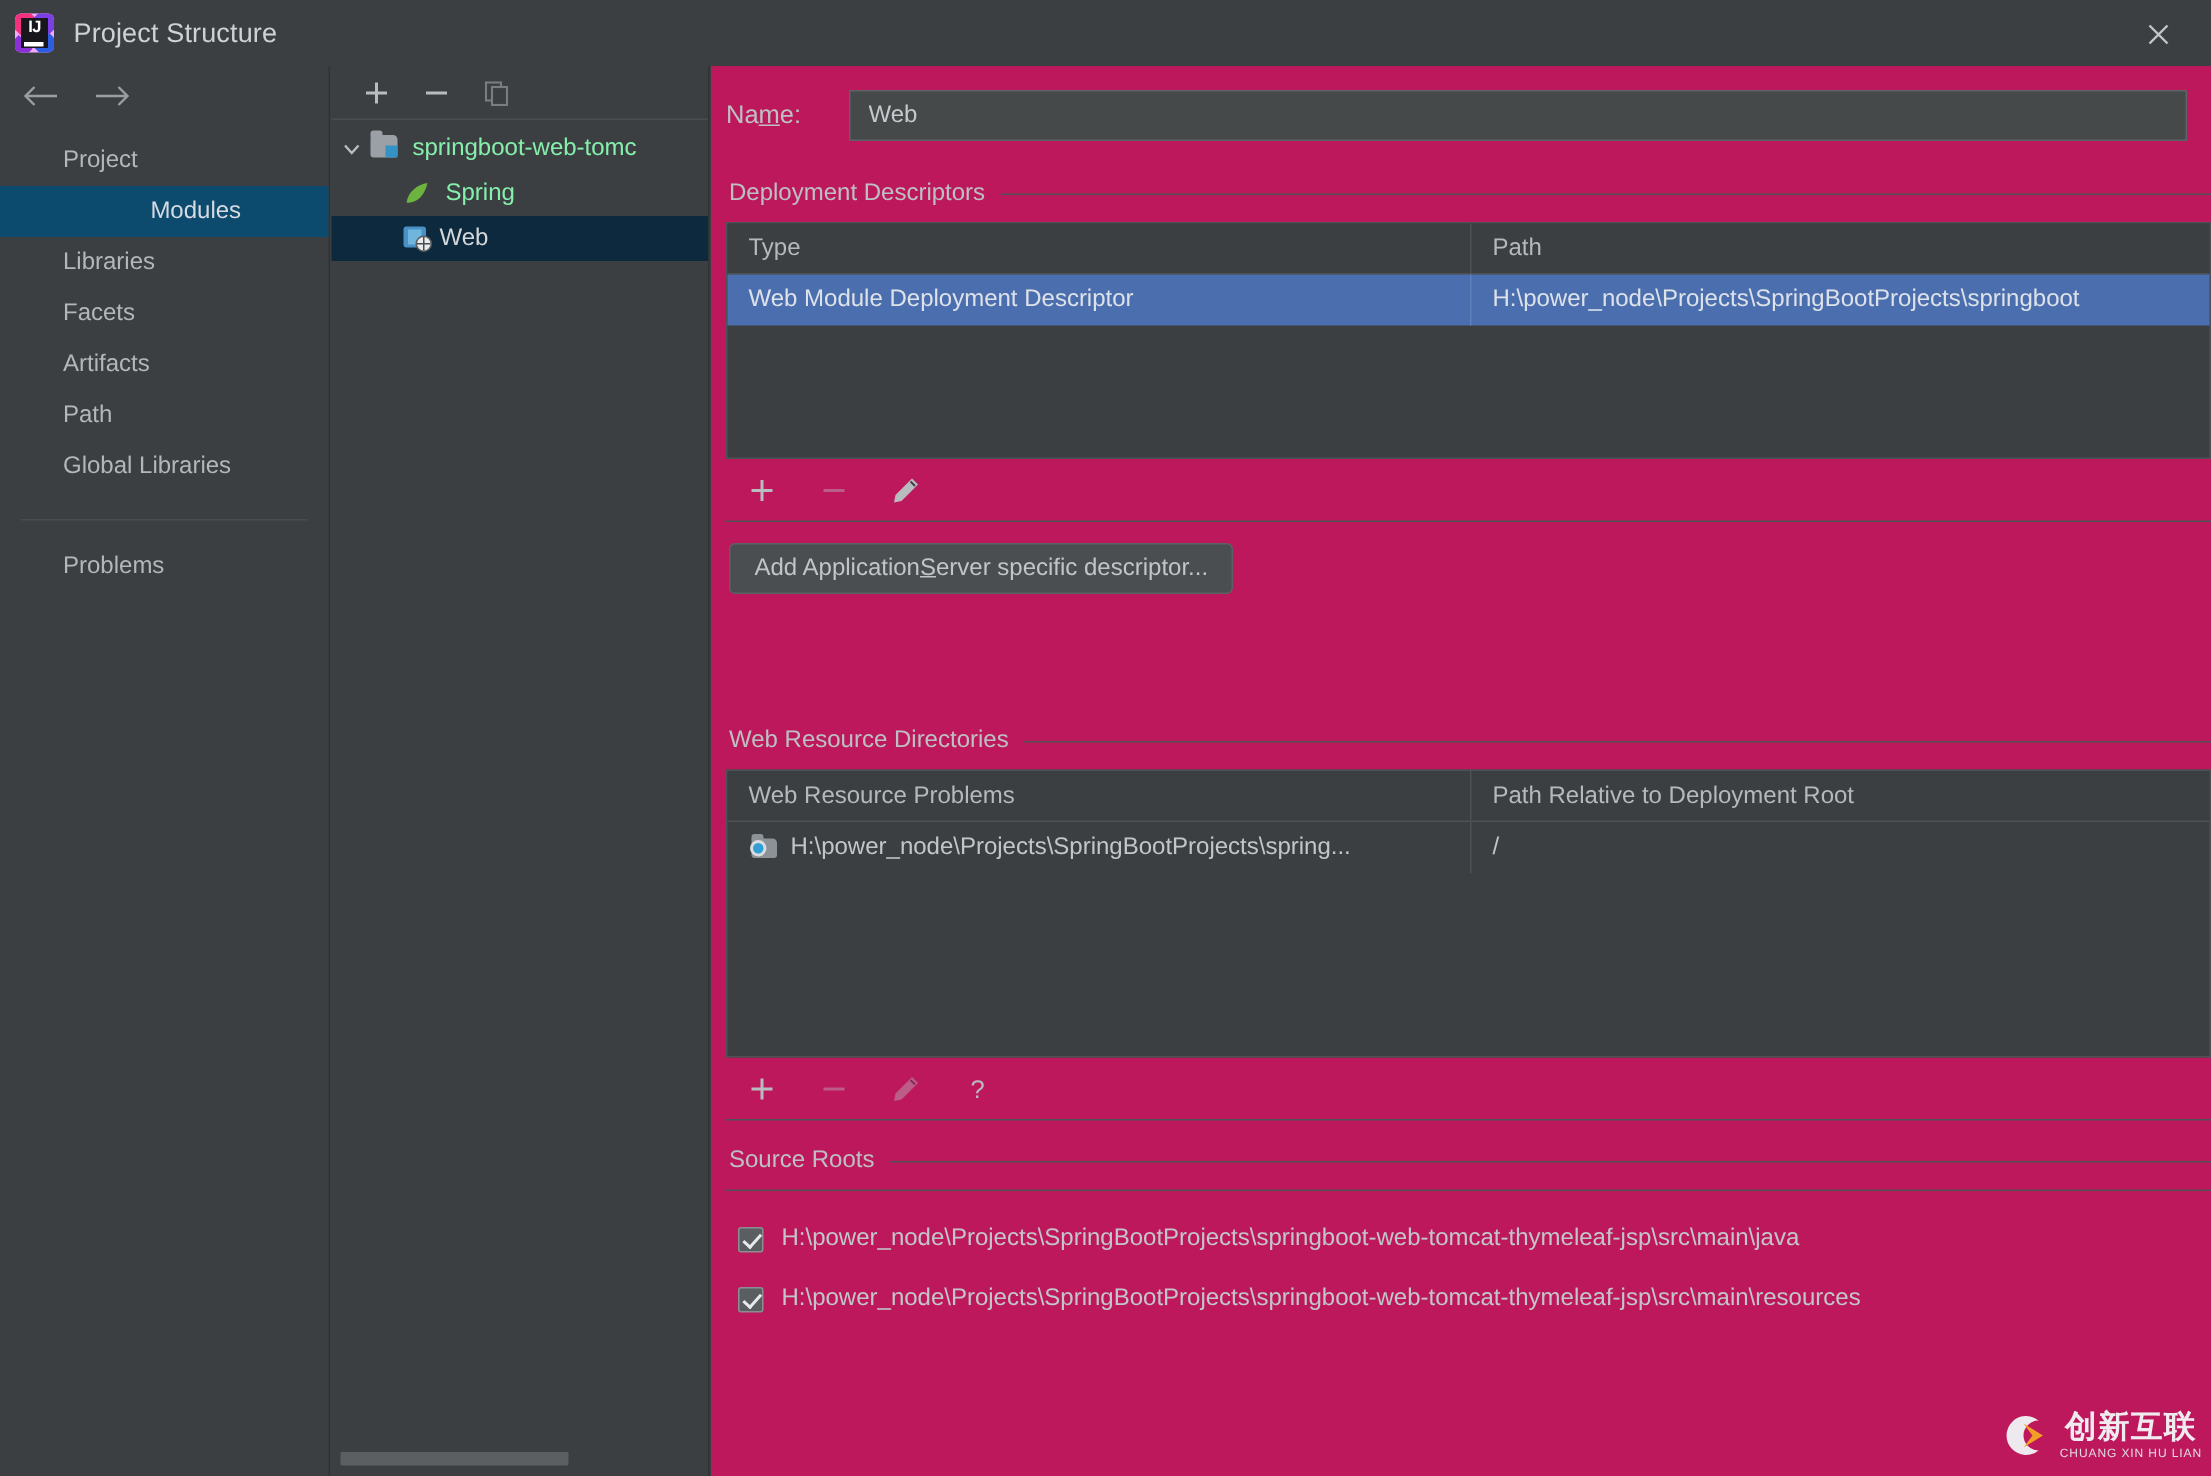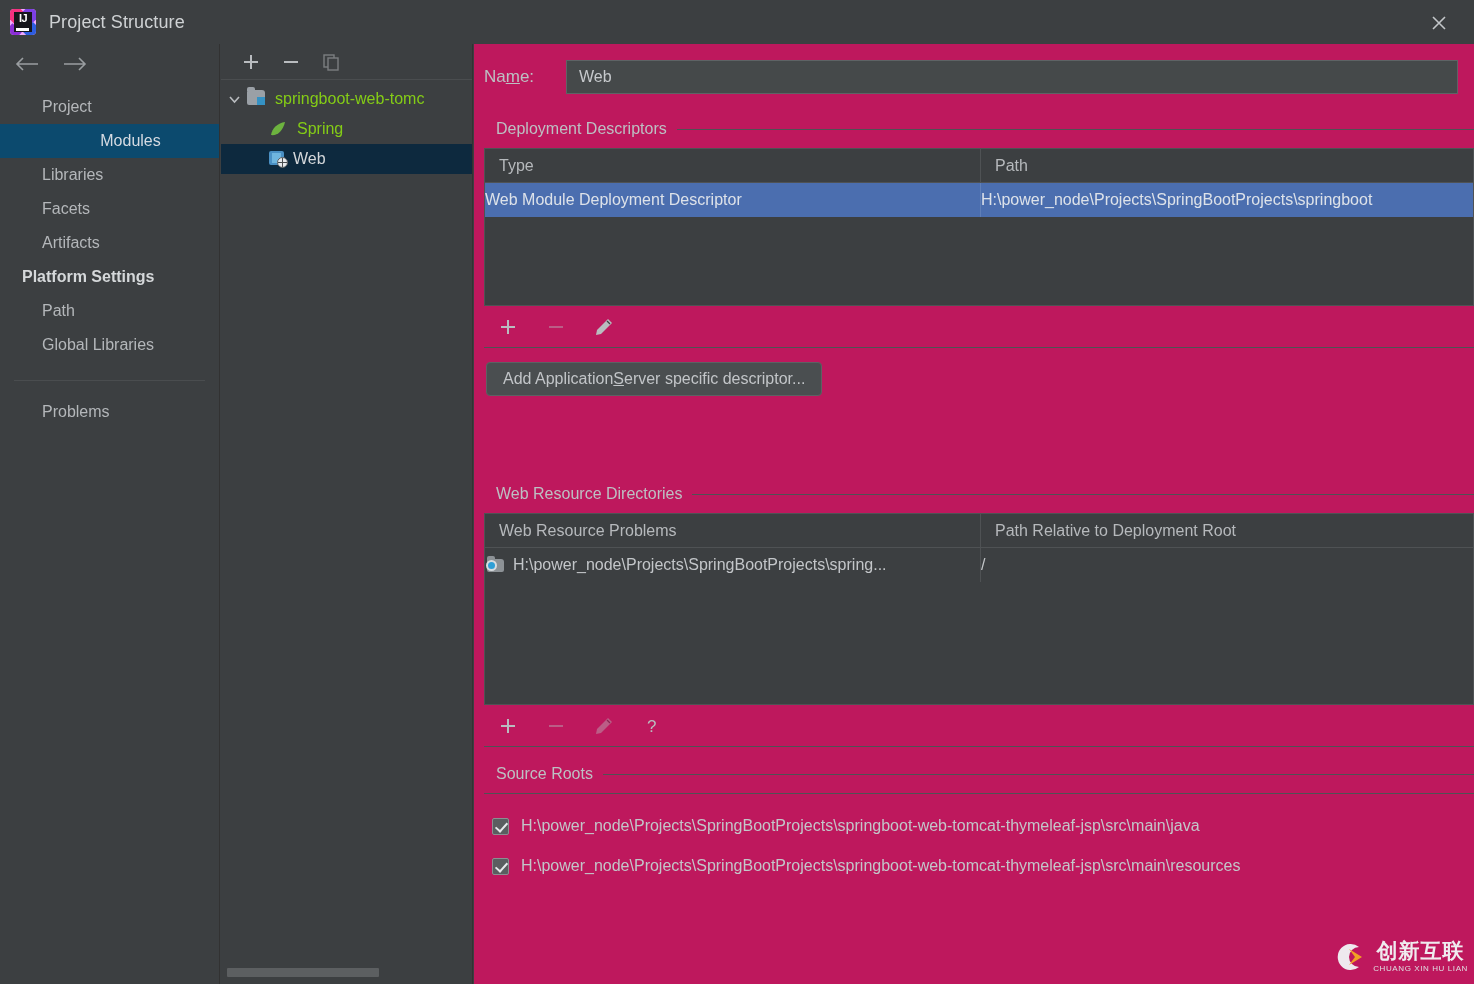--- a/index.html
+++ b/index.html
@@ -64,21 +64,21 @@
     position: absolute; left: 221px; top: 44px; width: 252px; height: 940px;
     background: #3c3f41; border-right: 1px solid #323232;
   }
   .tree-toolbar {
     height: 36px; display: flex; align-items: center; gap: 16px; padding-left: 18px;
     border-bottom: 1px solid #4a4d4f;
   }
   .tb-icon { width: 24px; height: 24px; display: flex; align-items: center; justify-content: center; cursor: pointer; }
   .tree-body { padding-top: 4px; }
   .tree-row {
-    display: flex; align-items: center; height: 30px; font-size: 16px; color: #84cc16;
+    display: flex; align-items: center; height: 30px; font-size: 16px; color: #86efac;
     white-space: nowrap; overflow: hidden; cursor: pointer;
   }
   .tree-row.selected { background: #0d293e; color: #d4d7da; }
   .tree-chev { width: 26px; display: flex; align-items: center; justify-content: center; flex: none; }
   .tree-icon { width: 22px; height: 18px; margin-right: 6px; position: relative; flex: none; }
   .ico-module { width: 18px; height: 15px; background: #9aa0a6; border-radius: 2px 3px 2px 2px; position: relative; }
   .ico-module:before { content:""; position:absolute; left:0; top:-3px; width:8px; height:4px; background:#9aa0a6; border-radius:2px 2px 0 0; }
   .ico-module:after { content:""; position:absolute; right:0px; bottom:0px; width:8px; height:8px; background:#3592c4; }
   .ico-web { width: 18px; height: 16px; position: relative; }
   .ico-web .sq { position:absolute; left:0; top:0; width:15px; height:14px; background:#4a90c4; border-radius:2px; }
@@ -102,40 +102,40 @@
   .name-row { display: flex; align-items: center; height: 42px; margin-top: 12px; padding-left: 10px; }
   .name-label { font-size: 17px; color: #bdc0c3; width: 82px; }
   .name-label u { text-decoration: underline; }
   .name-input {
     width: 892px; height: 34px; background: #45494a; border: 1px solid #5e6365;
     color: #c6c9cc; font-size: 16px; font-family: "Liberation Sans", sans-serif;
     padding: 0 12px; outline: none;
   }
 
   .section-head {
-    display: flex; align-items: center; gap: 10px; margin-top: 22px; padding-left: 22px;
+    display: flex; align-items: center; gap: 10px; margin-top: 22px; padding-left: 12px;
     font-size: 16px; color: #bdc0c3;
   }
   .section-head .rule { flex: 1; height: 1px; background: #4f5254; margin-right: 0px; }
 
   .table {
     margin-top: 10px; margin-left: 10px; width: 990px;
     border: 1px solid #4f5254; background: #3c3f41;
   }
   .thead { display: flex; height: 34px; background: #3c3f41; border-bottom: 1px solid #4f5254; }
   .th {
     display: flex; align-items: center; font-size: 16px; color: #b6b9bc;
     padding-left: 14px; border-right: 1px solid #4f5254;
   }
   .th:last-child { border-right: none; }
   .trow { display: flex; height: 34px; align-items: stretch; }
   .trow.selected { background: #4b6eaf; }
   .td {
     display: flex; align-items: center; font-size: 16px; color: #c3c6c9;
-    overflow: hidden; white-space: nowrap;
+    padding-left: 14px; overflow: hidden; white-space: nowrap;
   }
   .trow.selected .td { color: #dde2e9; }
   .td.bordered { border-right: 1px solid #4f5254; }
   .trow.selected .td.bordered { border-right: 1px solid #5f7fb8; }
   .tbody-fill { height: 88px; }
   .tbody-fill2 { height: 122px; }
 
   .table-toolbar {
     display: flex; align-items: center; gap: 20px; height: 42px;
     margin-left: 10px; width: 990px; padding-left: 10px;
@@ -211,21 +211,20 @@
             <path d="M2 8 H23 M17 2 L23 8 L17 14" stroke="#9a9ea1" stroke-width="1.6" fill="none"></path>
           </svg>
       </div>
     </div>
     <div class="side-list">
       <div class="side-item">Project</div>
       <div class="side-item selected">Modules</div>
       <div class="side-item">Libraries</div>
       <div class="side-item">Facets</div>
       <div class="side-item">Artifacts</div>
-      <div class="side-group">Platform Settings</div>
       <div class="side-item">Path</div>
       <div class="side-item">Global Libraries</div>
       <div class="side-sep"></div>
       <div class="side-item">Problems</div>
     </div>
   </div>
 
   <div class="tree-panel">
     <div class="tree-toolbar">
       <div class="tb-icon">

